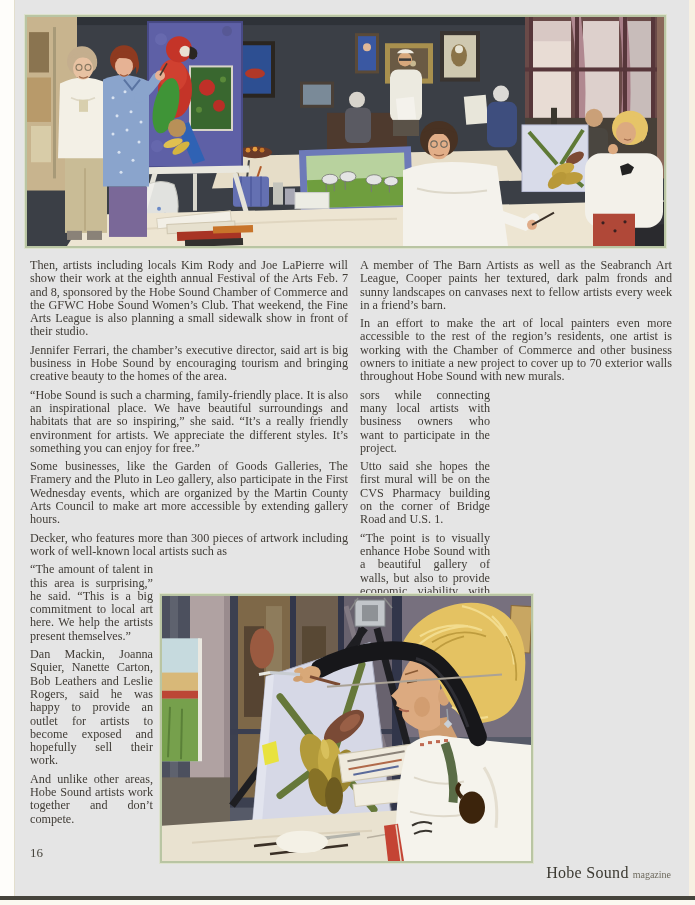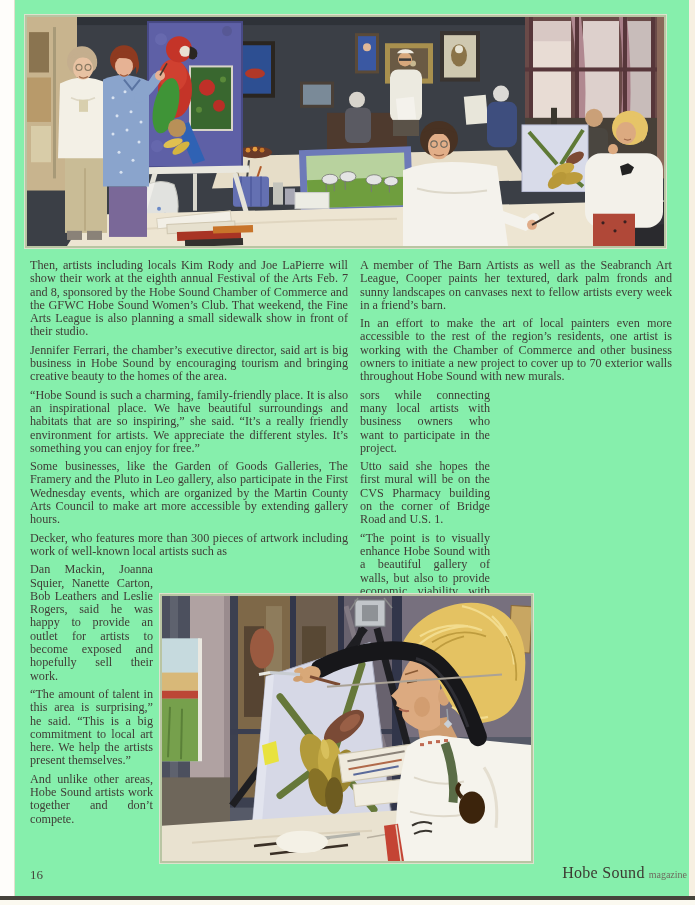--- a/index.html
+++ b/index.html
@@ -1,36 +1,36 @@
 <!DOCTYPE html>
 <html><head>
 <meta charset="utf-8">
 <style>
   html,body{margin:0;padding:0;}
   body{width:695px;height:905px;position:relative;background:#ffffff;font-family:"Liberation Serif",serif;overflow:hidden;}
-  #page{position:absolute;left:0;top:0;width:695px;height:905px;background:#86efac;}
+  #page{position:absolute;left:0;top:0;width:695px;height:905px;background:#e5e5e5;}
   #left-edge{position:absolute;left:0;top:0;width:14px;height:905px;background:#fefdfa;border-right:1px solid #e3dfce;}
   #right-edge{position:absolute;right:0;top:0;width:6px;height:905px;background:#f7f0e2;}
   #bottom-shadow{position:absolute;left:0;top:896px;width:695px;height:4px;background:#45433b;}
   #bottom-white{position:absolute;left:0;top:900px;width:695px;height:5px;background:#fbf9f0;}
 
   .photo{position:absolute;border:2px solid #b9c5a3;box-shadow:0 0 0 1px #dde2cd, inset 0 0 0 1px #4c5742;background:#3b3f46;}
   #photo-top{left:25px;top:15px;width:637px;height:229px;}
   #photo-bottom{left:160px;top:594px;width:369px;height:265px;}
   .photo svg{display:block;width:100%;height:100%;}
 
   .col{position:absolute;top:259px;font-size:12.2px;line-height:13.3px;text-align:justify;color:#403c36;}
   #left-col{left:30px;width:318px;}
   #right-col{left:360px;width:312px;}
   .col p{margin:0 0 5px 0;}
   .wrap-col{width:123px;}
   #right-col .wrap-col{width:130px;}
 
-  #footer-page-number{position:absolute;left:30px;top:867px;font-size:13px;color:#46443c;}
-  #footer-brand{position:absolute;right:8px;top:864px;color:#3c3a32;white-space:nowrap;}
+  #footer-page-number{position:absolute;left:30px;top:845px;font-size:13px;color:#46443c;}
+  #footer-brand{position:absolute;right:24px;top:864px;color:#3c3a32;white-space:nowrap;}
   #footer-brand .brand-main{font-size:16px;letter-spacing:.3px;}
   #footer-brand .brand-sub{font-size:10px;color:#6e6a5e;margin-left:4px;}
 </style>
 </head>
 <body>
 
 <div id="page">
 
   <div id="left-edge"></div>
   <div id="right-edge"></div>
@@ -278,22 +278,22 @@
     </svg>
   </div>
 
   <div class="col" id="left-col">
     <p>Then, artists including locals Kim Rody and Joe LaPierre will show their work at the eighth annual Festival of the Arts Feb. 7 and 8, sponsored by the Hobe Sound Chamber of Commerce and the GFWC Hobe Sound Women’s Club. That weekend, the Fine Arts League is also planning a small sidewalk show in front of their studio.</p>
     <p>Jennifer Ferrari, the chamber’s executive director, said art is big business in Hobe Sound by encouraging tourism and bringing creative beauty to the homes of the area.</p>
     <p>“Hobe Sound is such a charming, family-friendly place. It is also an inspirational place. We have beautiful surroundings and habitats that are so inspiring,” she said. “It’s a really friendly environment for artists. We appreciate the different styles. It’s something you can enjoy for free.”</p>
     <p>Some businesses, like the Garden of Goods Galleries, The Framery and the Pluto in Leo gallery, also participate in the First Wednesday events, which are organized by the Martin County Arts Council to make art more accessible by extending gallery hours.</p>
     <p>Decker, who features more than 300 pieces of artwork including work of well-known local artists such as</p>
     <div class="wrap-col">
+      <p>“The amount of talent in this area is surprising,” he said. “This is a big commitment to local art here. We help the artists present themselves.”</p>
       <p>Dan Mackin, Joanna Squier, Nanette Carton, Bob Leathers and Leslie Rogers, said he was happy to provide an outlet for artists to become exposed and hopefully sell their work.</p>
-      <p>“The amount of talent in this area is surprising,” he said. “This is a big commitment to local art here. We help the artists present themselves.”</p>
       <p>And unlike other areas, Hobe Sound artists work together and don’t compete.</p>
     </div>
   </div>
 
   <div class="col" id="right-col">
     <p>A member of The Barn Artists as well as the Seabranch Art League, Cooper paints her textured, dark palm fronds and sunny landscapes on canvases next to fellow artists every week in a friend’s barn.</p>
     <p>In an effort to make the art of local painters even more accessible to the rest of the region’s residents, one artist is working with the Chamber of Commerce and other business owners to initiate a new project to cover up to 70 exterior walls throughout Hobe Sound with new murals.</p>
     <div class="wrap-col">
       <p>sors while connecting many local artists with business owners who want to participate in the project.</p>
       <p>Utto said she hopes the first mural will be on the CVS Pharmacy building on the corner of Bridge Road and U.S. 1.</p>

